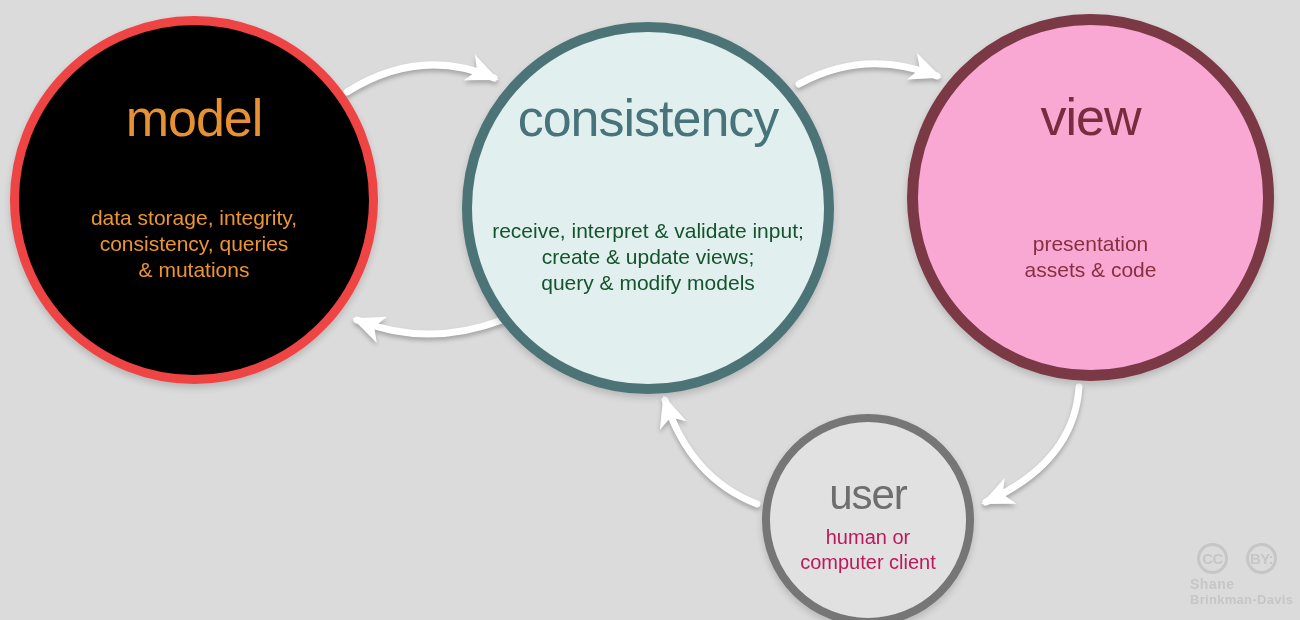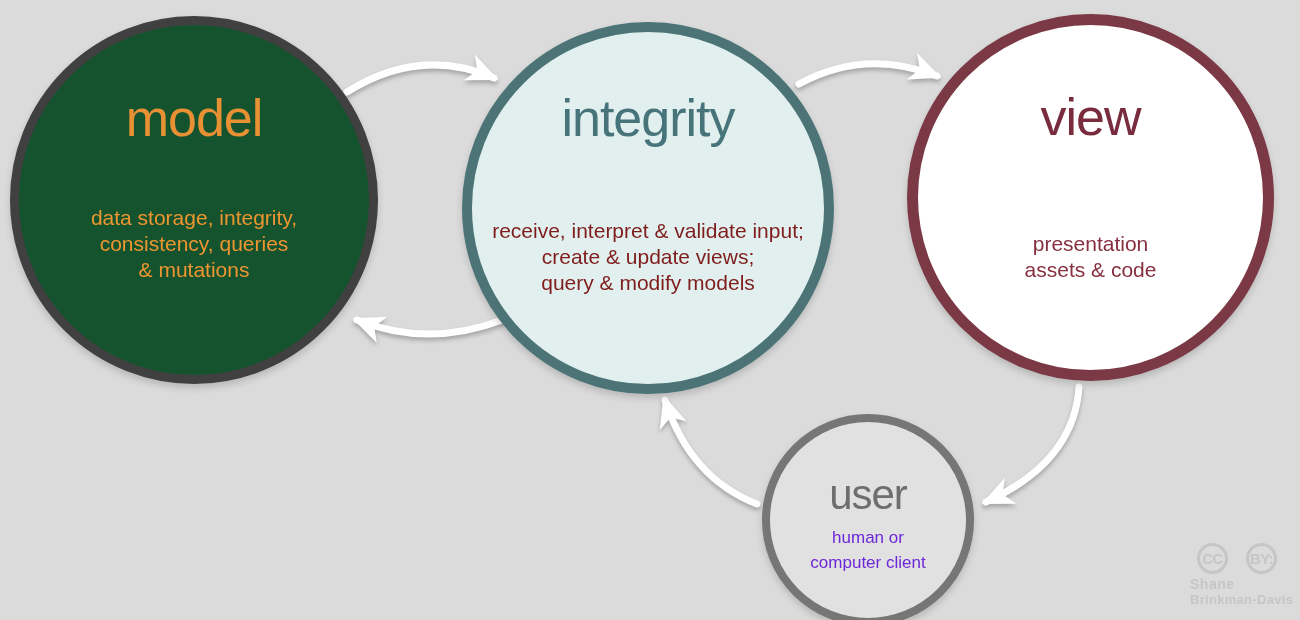--- a/index.html
+++ b/index.html
@@ -36,35 +36,35 @@
     font-weight: 400;
     letter-spacing: -1px;
   }
   .node .desc {
     position: absolute;
     left: 0; width: 100%;
     text-align: center;
     white-space: pre-line;
   }
 
-  .node.model { left: 10px; top: 16px; width: 368px; height: 368px; border: 9px solid #404040; background: #14532d; }
+  .node.model { left: 10px; top: 16px; width: 368px; height: 368px; border: 9px solid #ef4444; background: #000000; }
   .node.model .title { top: 67px; font-size: 52px; line-height: 52px; color: #e89134; }
   .node.model .desc  { top: 180px; font-size: 21px; line-height: 26px; color: #ed9530; }
 
   .node.controller { left: 462px; top: 22px; width: 372px; height: 372px; border: 10px solid #4c7477; background: #e1f0ee; }
   .node.controller .title { top: 60px; font-size: 52px; line-height: 52px; color: #47737a; }
-  .node.controller .desc  { top: 186px; font-size: 21px; line-height: 26px; color: #7f1d1d; }
+  .node.controller .desc  { top: 186px; font-size: 21px; line-height: 26px; color: #14532d; }
 
-  .node.view { left: 907px; top: 14px; width: 367px; height: 367px; border: 11px solid #7b3845; background: #ffffff; }
+  .node.view { left: 907px; top: 14px; width: 367px; height: 367px; border: 11px solid #7b3845; background: #f9a8d4; }
   .node.view .title { top: 66px; font-size: 52px; line-height: 52px; color: #782c3d; }
   .node.view .desc  { top: 206px; font-size: 21px; line-height: 26px; color: #86303f; }
 
   .node.user { left: 762px; top: 414px; width: 212px; height: 212px; border: 8px solid #767676; background: #e1e1e1; }
   .node.user .title { top: 52px; font-size: 42px; line-height: 42px; color: #6e6e6e; }
-  .node.user .desc  { top: 103px; font-size: 17px; line-height: 25px; color: #6d28d9; }
+  .node.user .desc  { top: 103px; font-size: 20px; line-height: 25px; color: #be185d; }
 
   
   .attribution { position: absolute; left: 1188px; top: 540px; width: 105px; color: #c6c6c6; }
   .cc-badge {
     position: absolute;
     box-sizing: border-box;
     width: 31px; height: 31px;
     border: 3px solid #c6c6c6;
     border-radius: 50%;
     text-align: center;
@@ -98,21 +98,21 @@
   </svg>
 
   <div class="node model">
     <div class="title">model</div>
     <div class="desc">data storage, integrity,
 consistency, queries
 &amp; mutations</div>
   </div>
 
   <div class="node controller">
-    <div class="title">integrity</div>
+    <div class="title">consistency</div>
     <div class="desc">receive, interpret &amp; validate input;
 create &amp; update views;
 query &amp; modify models</div>
   </div>
 
   <div class="node view">
     <div class="title">view</div>
     <div class="desc">presentation
 assets &amp; code</div>
   </div>

